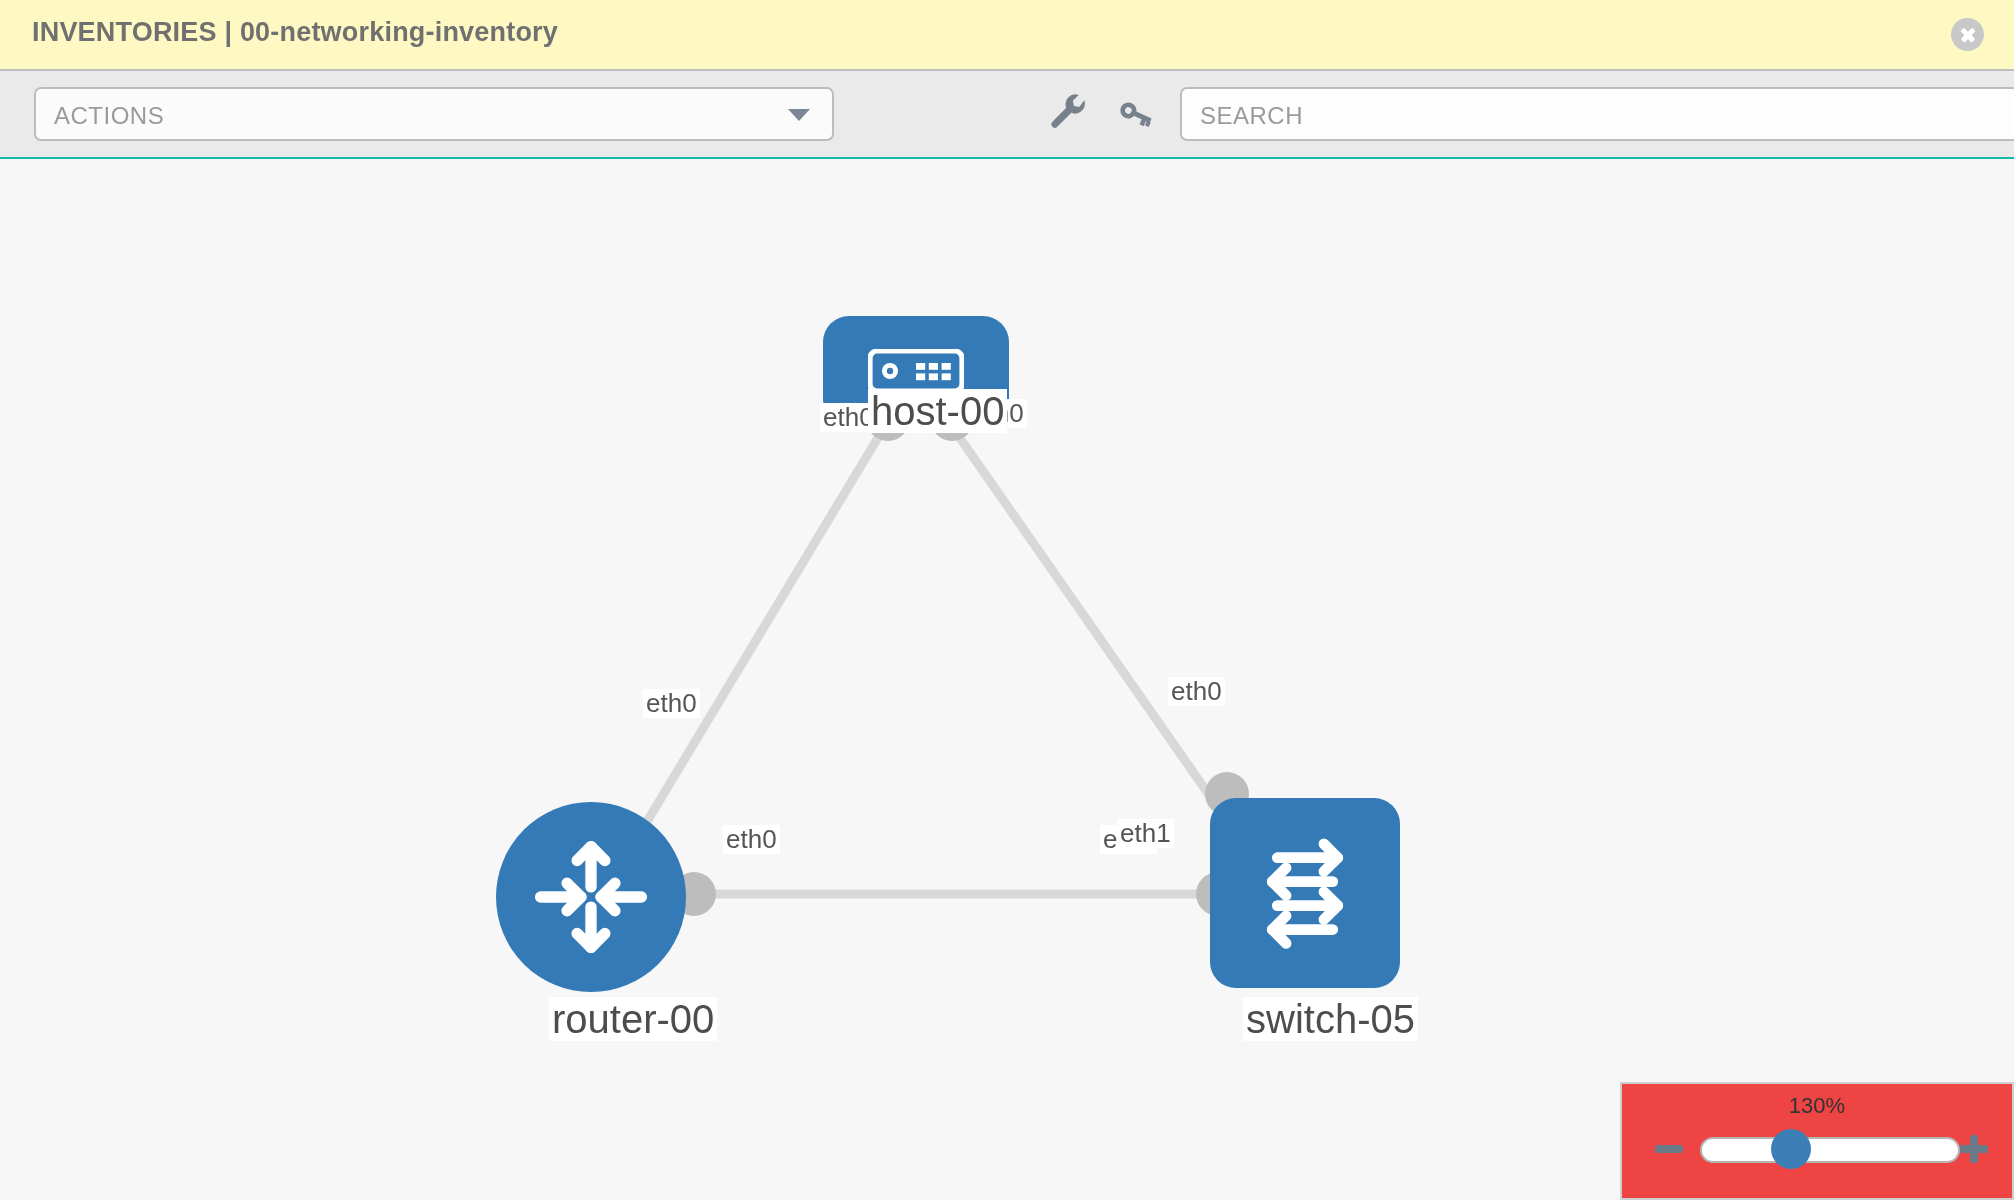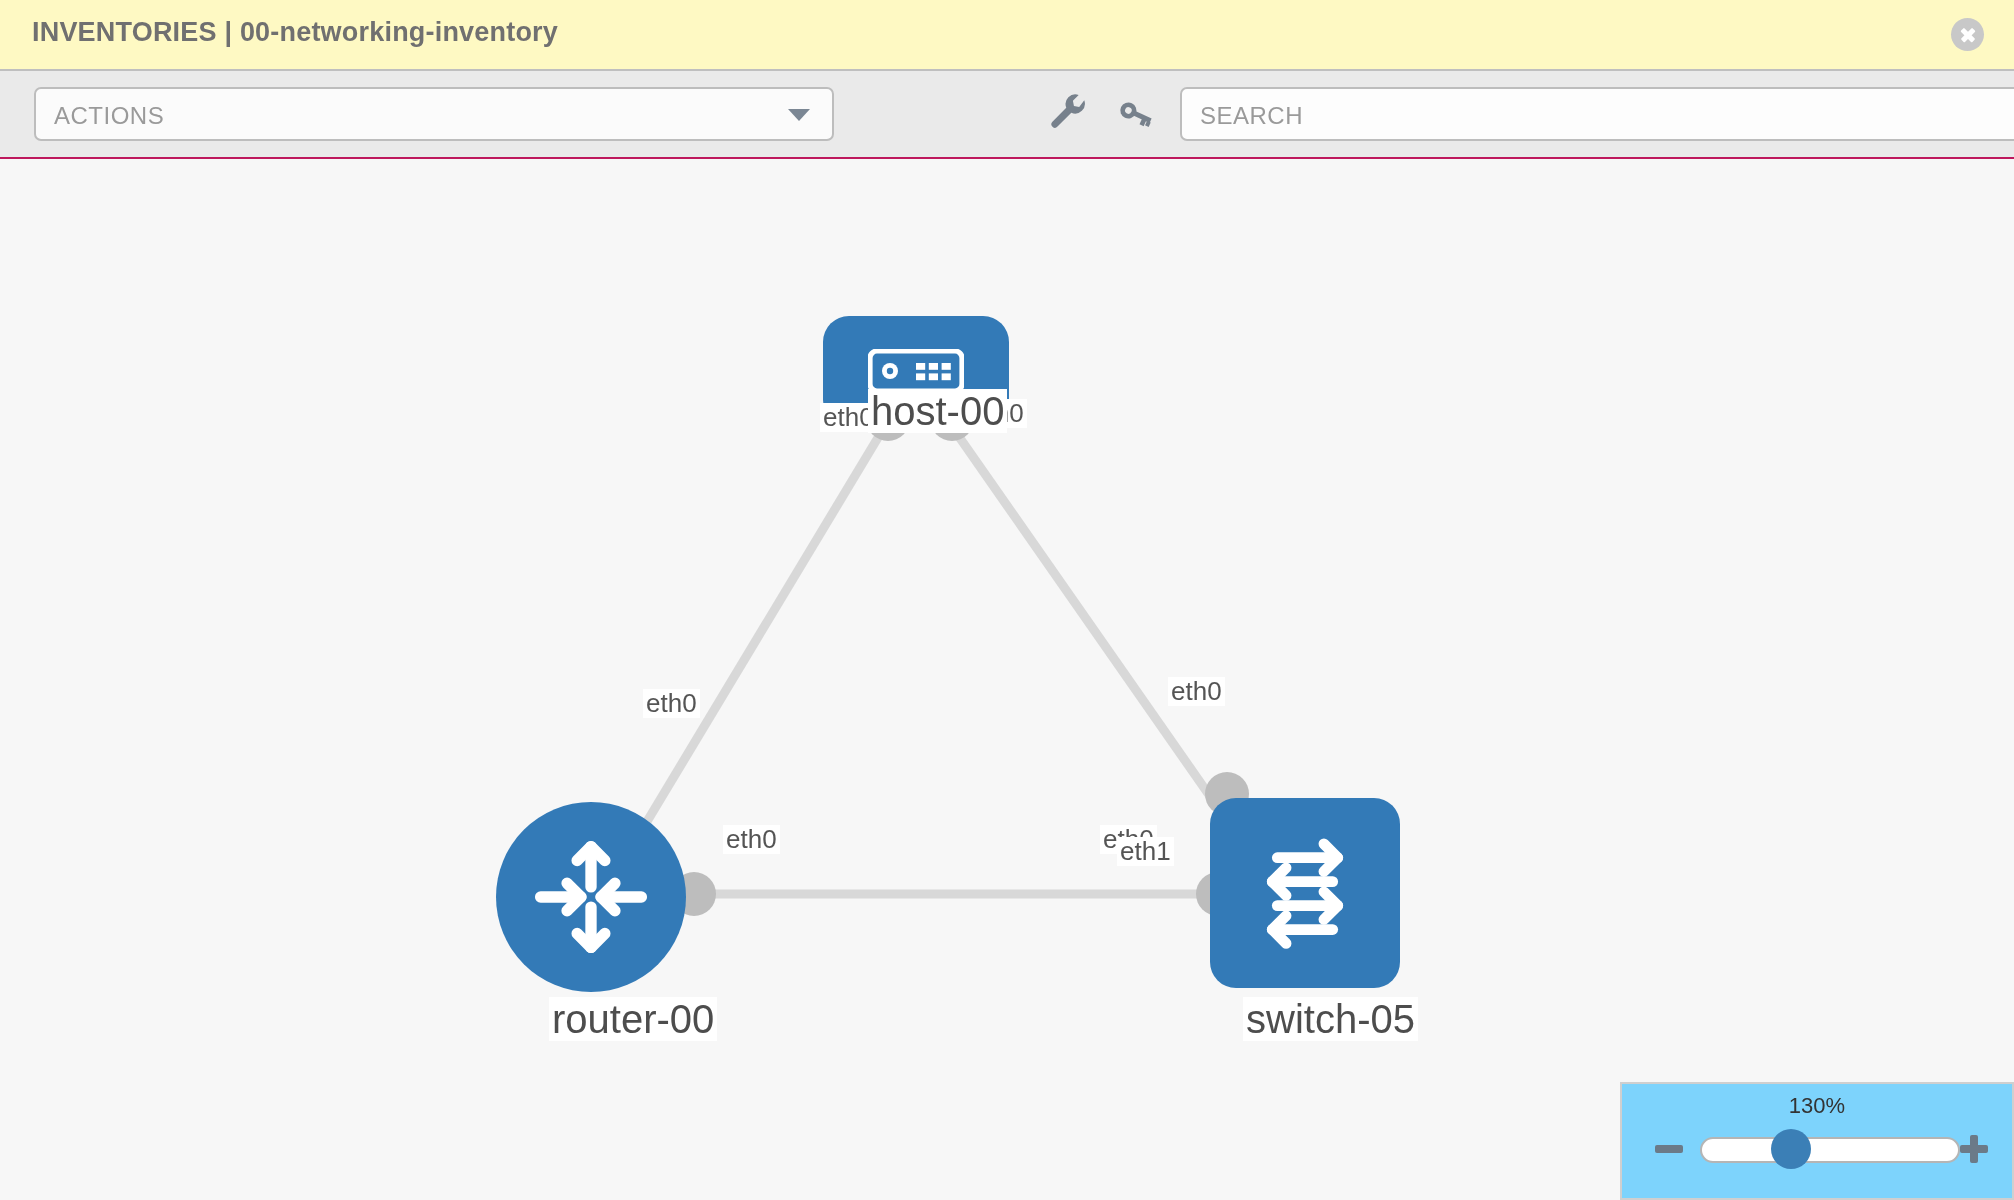--- a/index.html
+++ b/index.html
@@ -60,21 +60,21 @@
   .close-btn::after  { transform: translate(-50%,-50%) rotate(-45deg); }
 
   
   .toolbar {
     position: absolute;
     top: 69px; left: 0;
     width: 2014px;
     height: 90px;
     background: #eaeaea;
     border-top: 2px solid #bfbfbf;
-    border-bottom: 2px solid #be185d;
+    border-bottom: 2px solid #14b8a6;
     box-sizing: border-box;
   }
   .actions-select {
     position: absolute;
     left: 34px;
     top: 16px;
     width: 800px;
     height: 54px;
     background: #fbfbfb;
     border: 2px solid #bdbdbd;
@@ -197,21 +197,21 @@
   .iface-label { font-size: 26px; }
   .node-label  { font-size: 40px; color: #4d4d4d; }
 
   
   .zoom-panel {
     position: absolute;
     left: 1620px;
     top: 1082px;
     width: 394px;
     height: 118px;
-    background: #7dd3fc;
+    background: #ef4444;
     border: 2px solid #cfcfcf;
     box-sizing: border-box;
   }
   .zoom-value {
     position: absolute;
     top: 9px;
     left: 0; right: 0;
     text-align: center;
     font-size: 22px;
     color: #333333;
@@ -359,21 +359,21 @@
         </svg>
       </div>
     </div>
 
     <div class="label iface-label" style="left:820px;top:244px;">eth0</div>
     <div class="label iface-label" style="left:970px;top:240px;">eth0</div>
     <div class="label iface-label" style="left:643px;top:530px;">eth0</div>
     <div class="label iface-label" style="left:1168px;top:518px;">eth0</div>
     <div class="label iface-label" style="left:723px;top:666px;">eth0</div>
     <div class="label iface-label" style="left:1100px;top:666px;">eth0</div>
-    <div class="label iface-label" style="left:1117px;top:678px;">eth1</div>
+    <div class="label iface-label" style="left:1117px;top:660px;">eth1</div>
 
     <div class="label node-label" style="left:868px;top:230px;">host-00</div>
     <div class="label node-label" style="left:529px;top:838px;margin-left:20px;">router-00</div>
     <div class="label node-label" style="left:1243px;top:838px;">switch-05</div>
 
   </div>
 </div>
 
 <div class="zoom-panel">
   <div class="zoom-value">130%</div>

